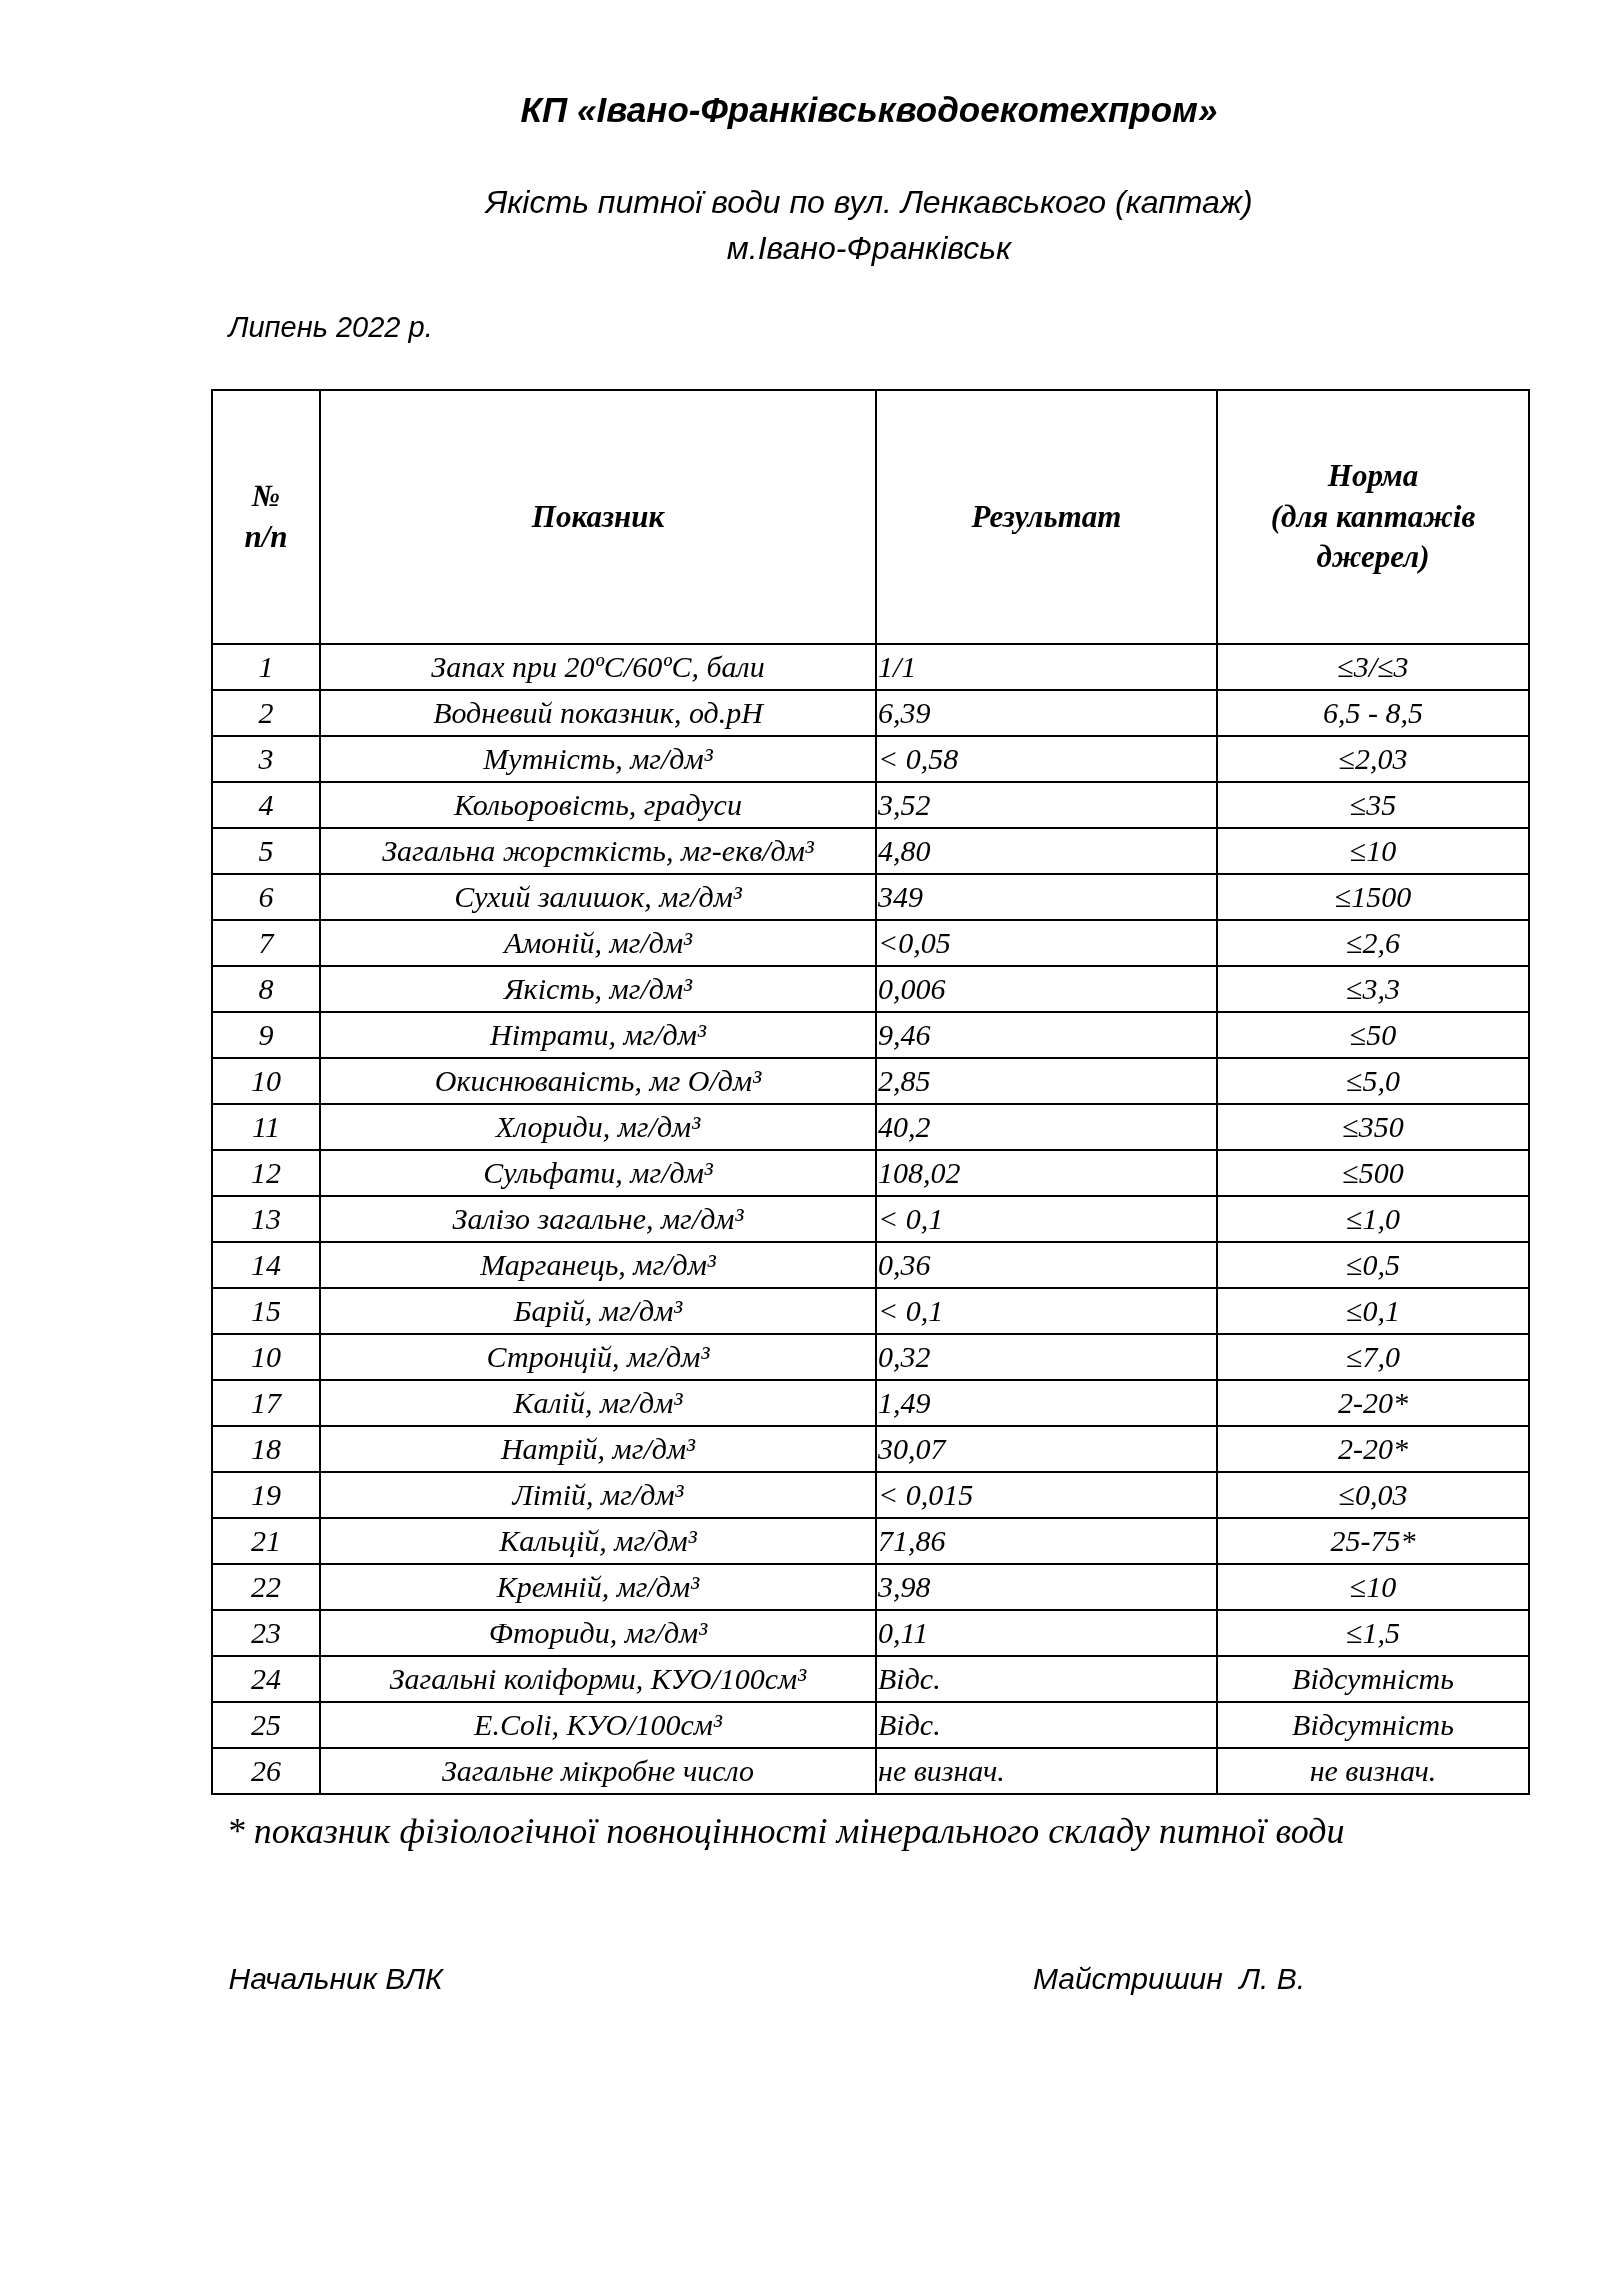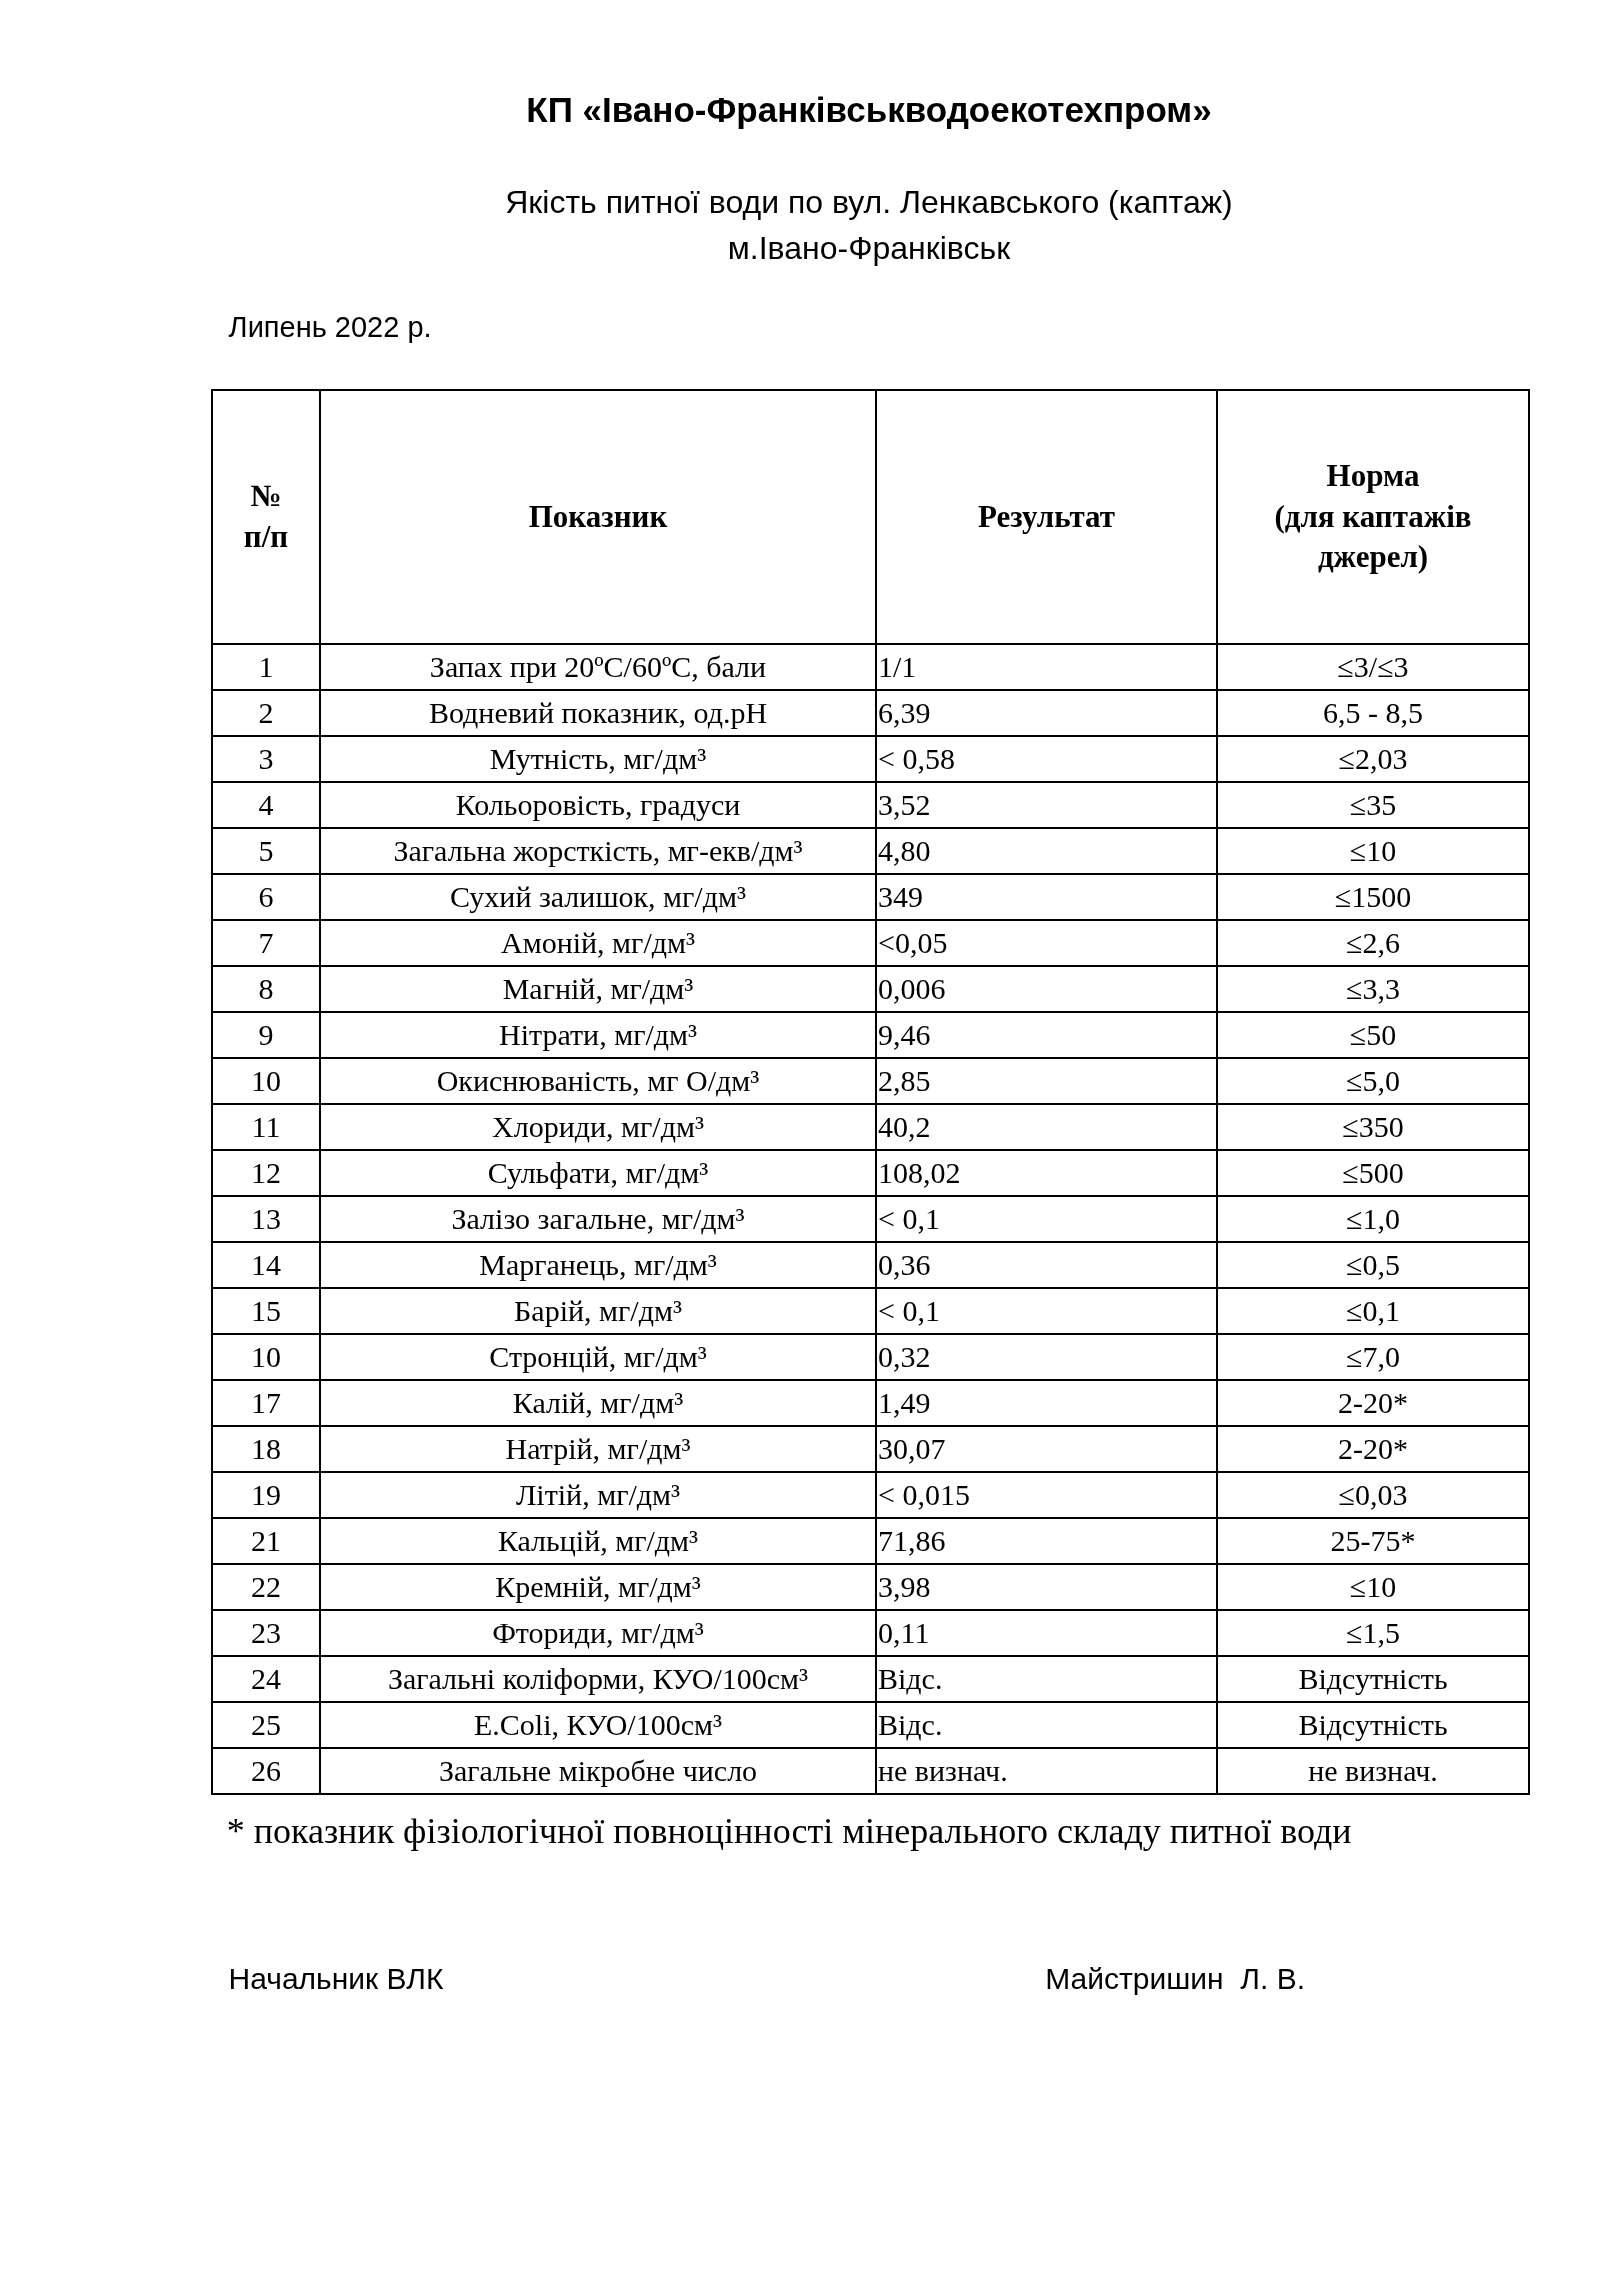--- a/index.html
+++ b/index.html
@@ -5,21 +5,21 @@
   html, body { margin: 0; padding: 0; background: #ffffff; }
   .page {
     position: relative;
     width: 1621px;
     height: 2293px;
     background: #ffffff;
     color: #000000;
     font-family: "Liberation Serif", serif;
     overflow: hidden;
   }
-  .content { margin-left: 211px; width: 1316px; }
+  .content { margin-left: 211px; width: 1316px; font-style: italic; }
 
   .doc-title {
     margin: 0;
     padding-top: 90px;
     text-align: center;
     font-family: "Liberation Sans", sans-serif;
     font-weight: bold;
     font-size: 35px;
     letter-spacing: 0px;
   }
@@ -175,21 +175,21 @@
 
   <tr>
     <td class="c-num">7</td>
     <td class="c-ind">Амоній, мг/дм³</td>
     <td class="c-res">&lt;0,05</td>
     <td class="c-norm">≤2,6</td>
   </tr>
 
   <tr>
     <td class="c-num">8</td>
-    <td class="c-ind">Магній, мг/дм³</td>
+    <td class="c-ind">Якість, мг/дм³</td>
     <td class="c-res">0,006</td>
     <td class="c-norm">≤3,3</td>
   </tr>
 
   <tr>
     <td class="c-num">9</td>
     <td class="c-ind">Нітрати, мг/дм³</td>
     <td class="c-res">9,46</td>
     <td class="c-norm">≤50</td>
   </tr>

